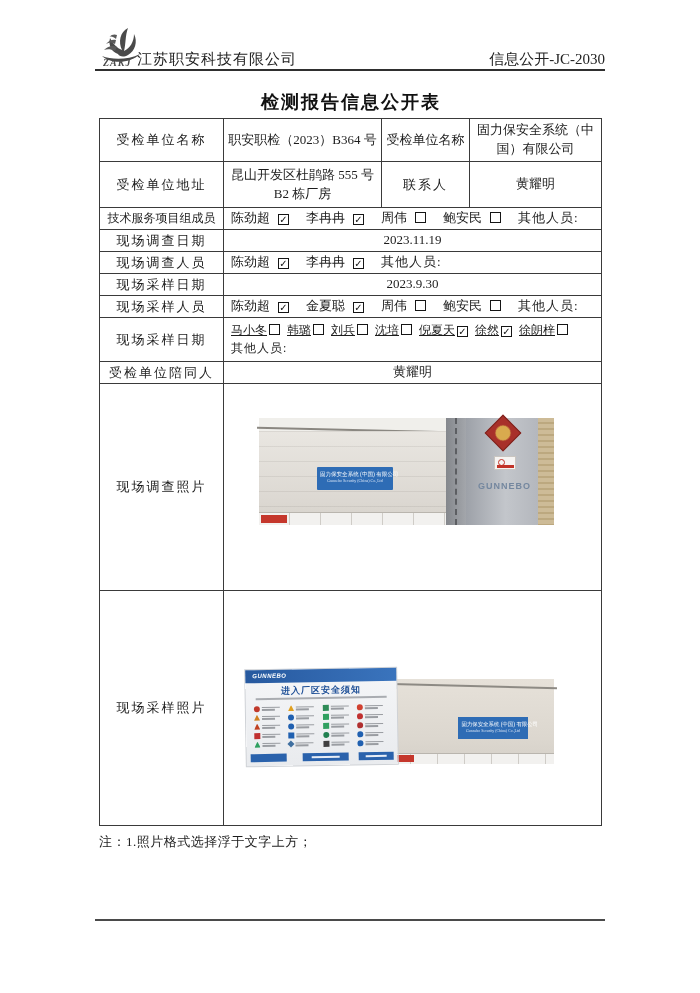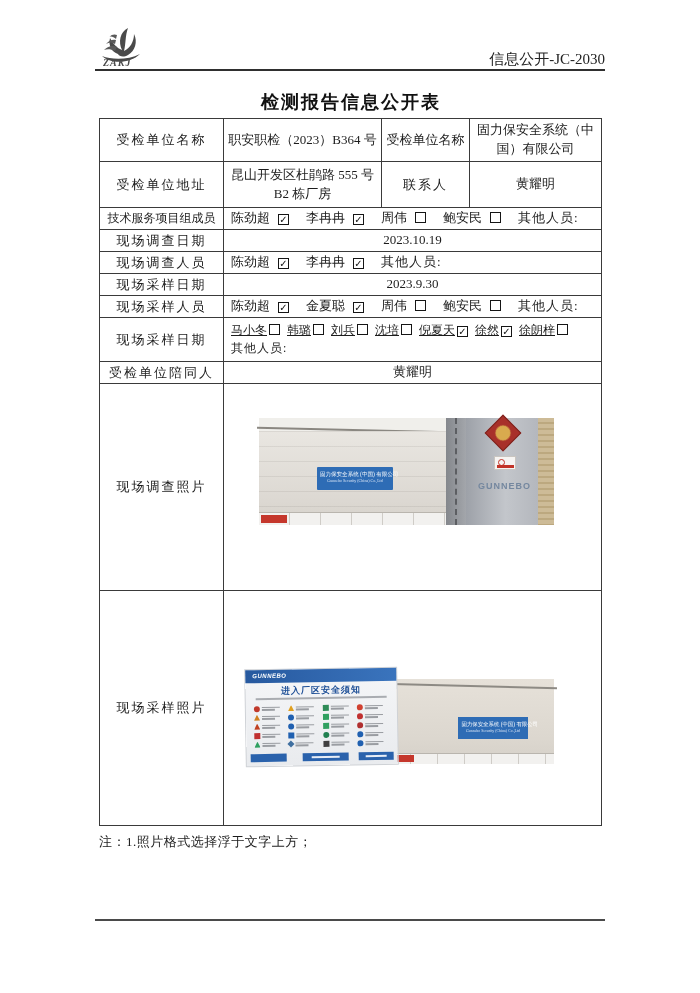--- a/index.html
+++ b/index.html
@@ -104,20 +104,21 @@
 
   <div class="header">
     <svg class="logo" viewBox="0 0 46 44">
       <path d="M20 30 C14 28 10 22 12 14 C15 20 19 24 24 26 C20 18 22 8 30 4 C27 12 28 20 26 27 C32 24 36 18 36 10 C40 18 37 27 30 31 C25 34 21 32 20 30 Z" fill="#4a4a4a"></path>
       <path d="M6 26 C10 22 15 21 19 23 L17 27 C13 25 9 25 6 26 Z" fill="#5a5a5a"></path>
       <path d="M8 20 C11 16 15 15 18 16 L17 20 C14 18 11 18 8 20 Z" fill="#5a5a5a"></path>
       <path d="M11 13 C14 10 17 10 19 11 L18 15 C16 13 13 12 11 13 Z" fill="#5a5a5a"></path>
       <path d="M4 32 C14 36 30 36 42 30 C32 40 12 40 4 32 Z" fill="#4a4a4a"></path>
     </svg>
     <span class="logo-zakj">ZAKJ</span>
+    <span class="company">江苏职安科技有限公司</span>
     <span class="doccode">信息公开-JC-2030</span>
   </div>
   <div class="header-rule"></div>
 
   <div class="title">检测报告信息公开表</div>
 
   <table class="main">
     <colgroup>
         <col style="width:124px">
         <col style="width:158px">
@@ -138,21 +139,21 @@
       <td class="val">黄耀明</td>
     </tr>
     <tr style="height:22px">
       <td class="lbl tight">技术服务项目组成员</td>
       <td class="val left checks wide" colspan="3">
         <span><span class="cb-item"><span class="cb-name">陈劲超</span><span class="cb-box">✓</span></span><span class="cb-item"><span class="cb-name">李冉冉</span><span class="cb-box">✓</span></span><span class="cb-item"><span class="cb-name">周伟</span><span class="cb-box"></span></span><span class="cb-item"><span class="cb-name">鲍安民</span><span class="cb-box"></span></span></span><span class="others">其他人员:</span>
       </td>
     </tr>
     <tr style="height:22px">
       <td class="lbl">现场调查日期</td>
-      <td class="val" colspan="3">2023.10.19</td>
+      <td class="val" colspan="3">2023.11.19</td>
     </tr>
     <tr style="height:22px">
       <td class="lbl">现场调查人员</td>
       <td class="val left checks wide" colspan="3">
         <span><span class="cb-item"><span class="cb-name">陈劲超</span><span class="cb-box">✓</span></span><span class="cb-item"><span class="cb-name">李冉冉</span><span class="cb-box">✓</span></span></span><span class="others">其他人员:</span>
       </td>
     </tr>
     <tr style="height:22px">
       <td class="lbl">现场采样日期</td>
       <td class="val" colspan="3">2023.9.30</td>

